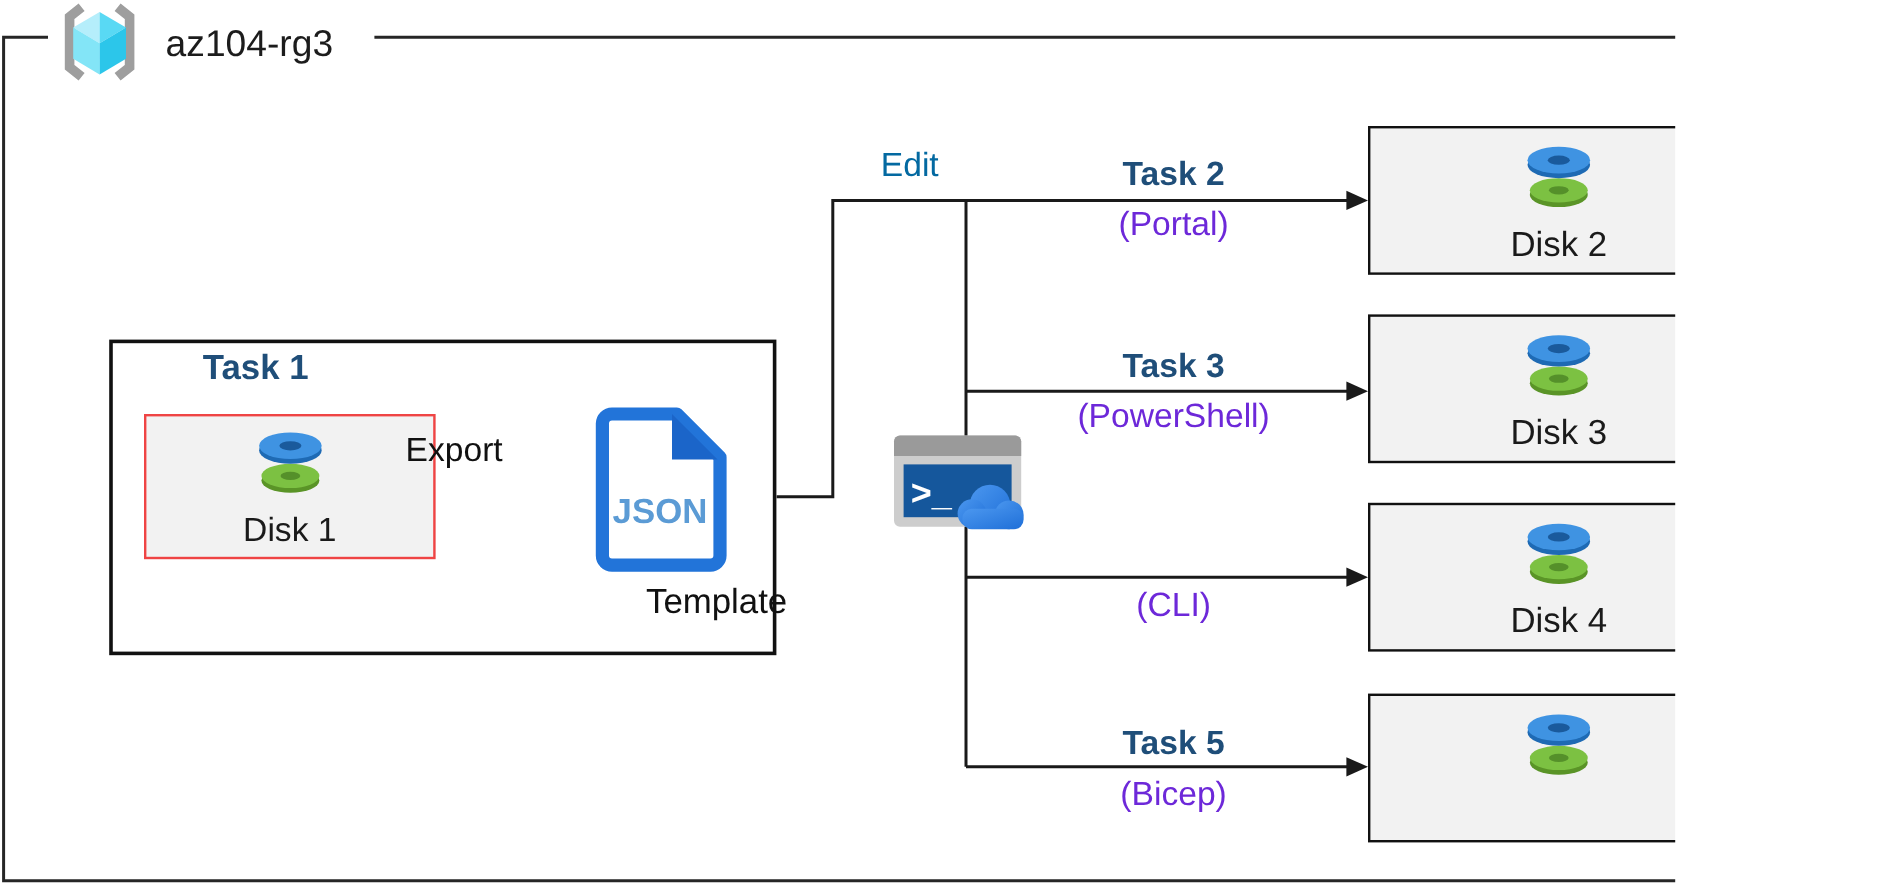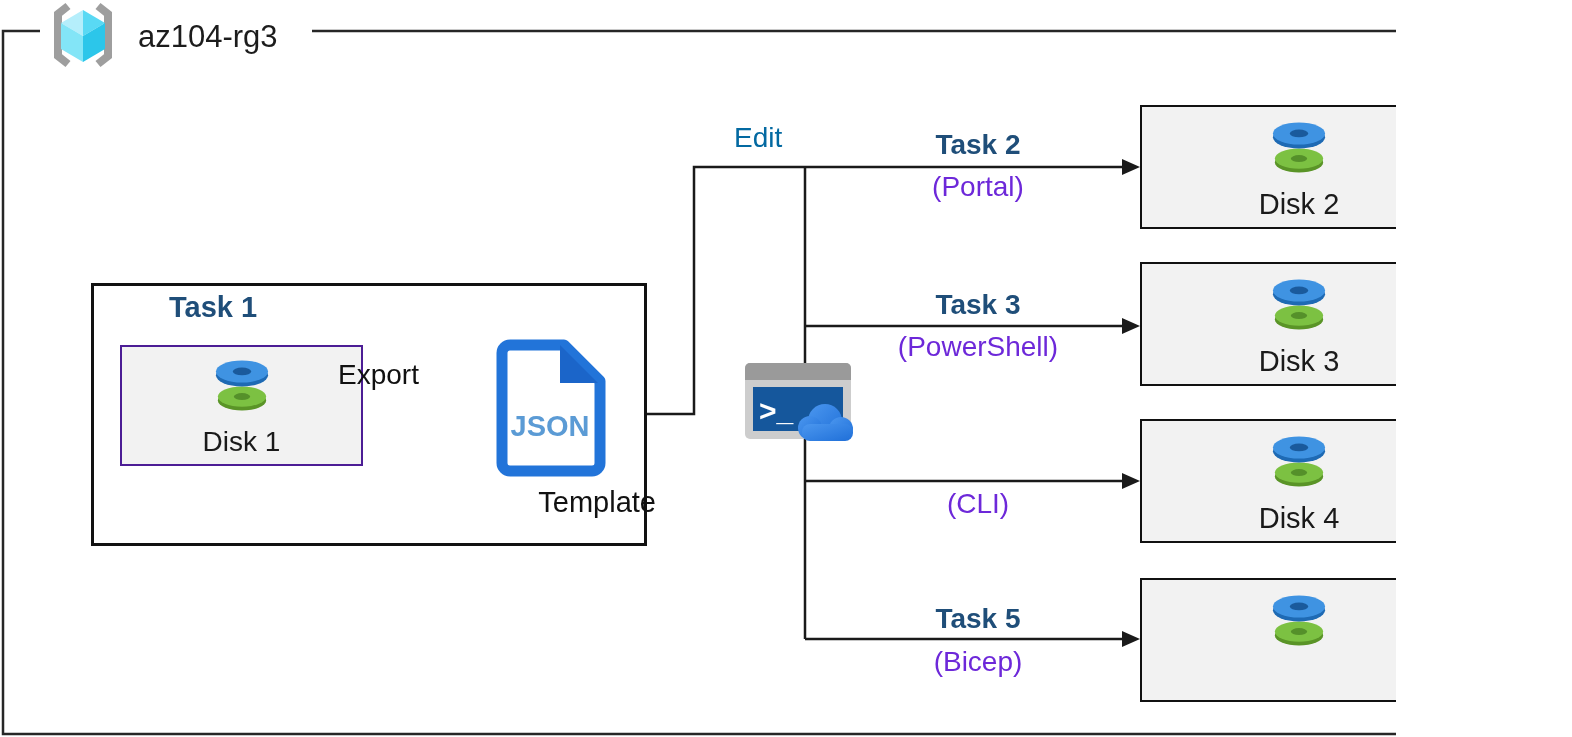--- a/index.html
+++ b/index.html
@@ -8,21 +8,21 @@
     font-family:"Liberation Sans", sans-serif; overflow:hidden;
   }
   .abs { position:absolute; }
   svg.layer { position:absolute; left:0; top:0; }
   
   .rg-label { left:138px; top:19px; font-size:31px; color:#1c1c1c; white-space:nowrap; }
   
   .task1-box { left:91px; top:283px; width:556px; height:263px; background:#ffffff;
                border:3px solid #111; box-sizing:border-box; }
   .task1-title { left:121px; top:291px; font-size:29px; font-weight:bold; color:#1F4E79;margin-left:48px; }
-  .disk-box { background:#f2f2f2; border:2px solid #4c1d95; box-sizing:border-box; }
+  .disk-box { background:#f2f2f2; border:2px solid #ef4444; box-sizing:border-box; }
   .disk1-box { left:120px; top:345px; width:243px; height:121px; }
   .disk-icon-wrap { position:absolute; left:50%; transform:translateX(-50%); }
   .disk-label { position:absolute; left:0; right:0; bottom:6px; text-align:center;
                 font-size:28px; color:#1a1a1a;margin-top:48px; }
   .export-label { left:338px; top:359px; width:168px; text-align:left; font-size:28px; color:#111; }
   .json-icon-wrap { left:494px; top:337px; }
   .template-label { left:448px; top:486px; width:208px; text-align:right; font-size:29px; color:#111; }
   
   .edit-label { left:734px; top:122px; font-size:28px; color:#0369a1; }
   .task-heading { position:absolute; left:858px; width:240px; text-align:center;

